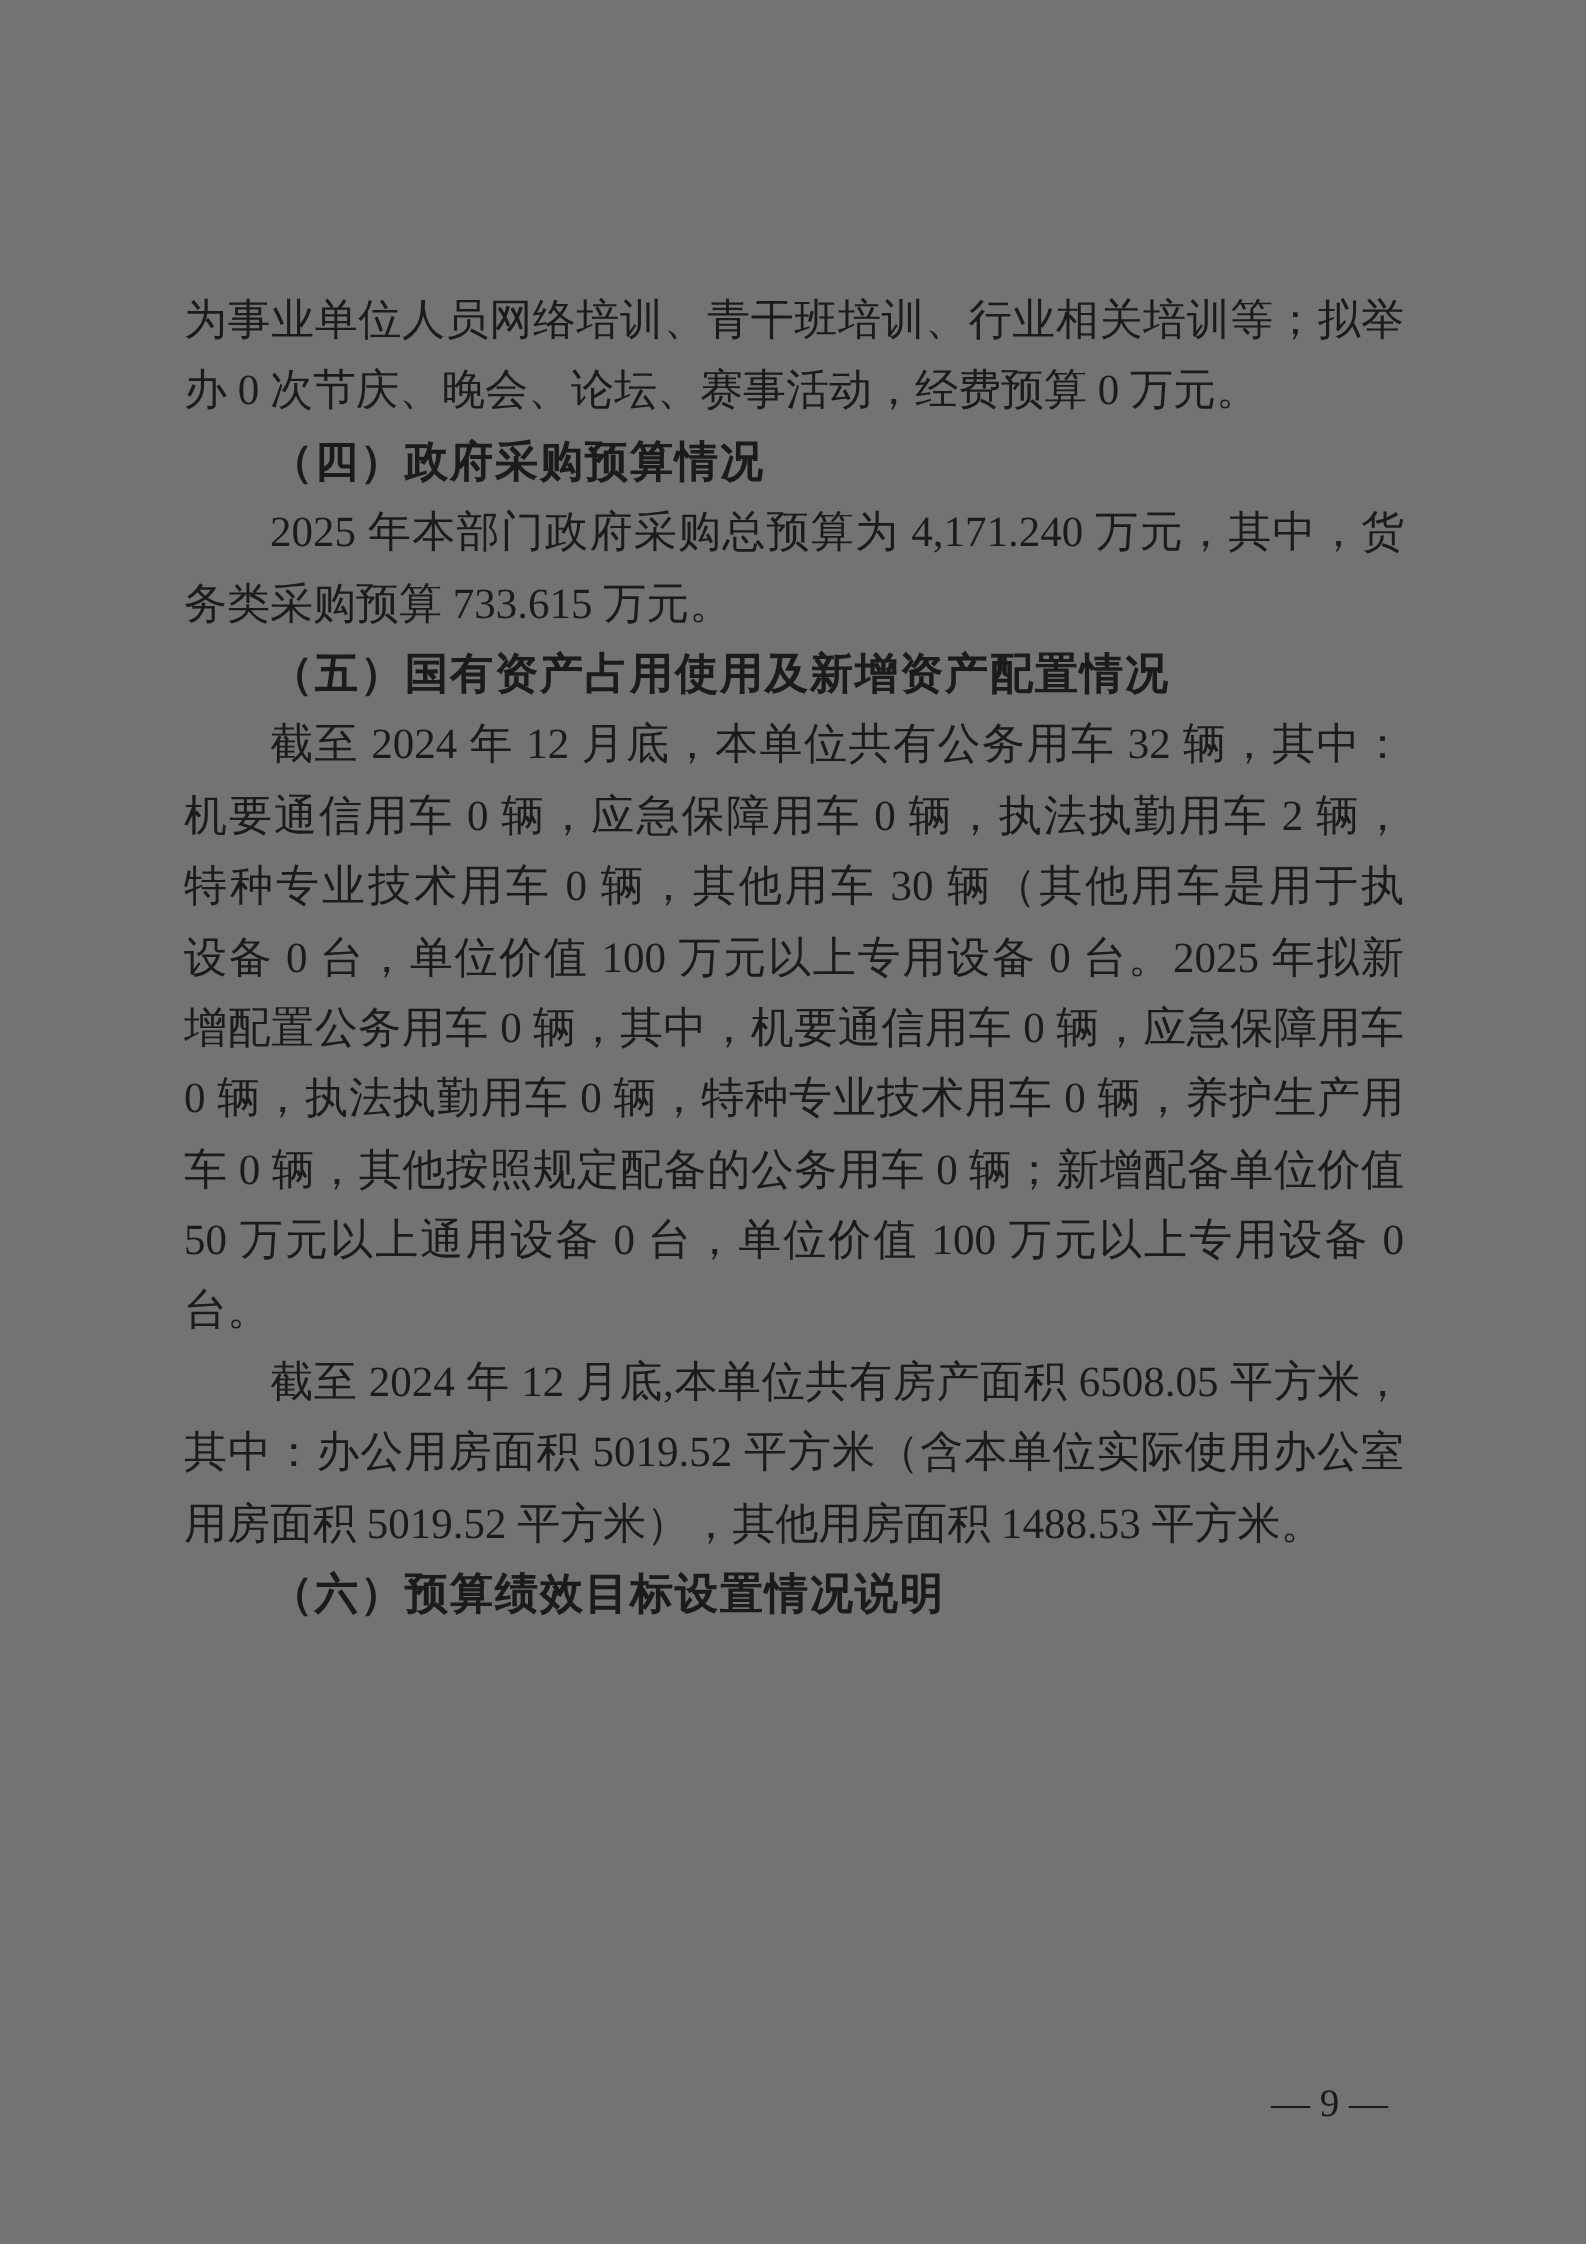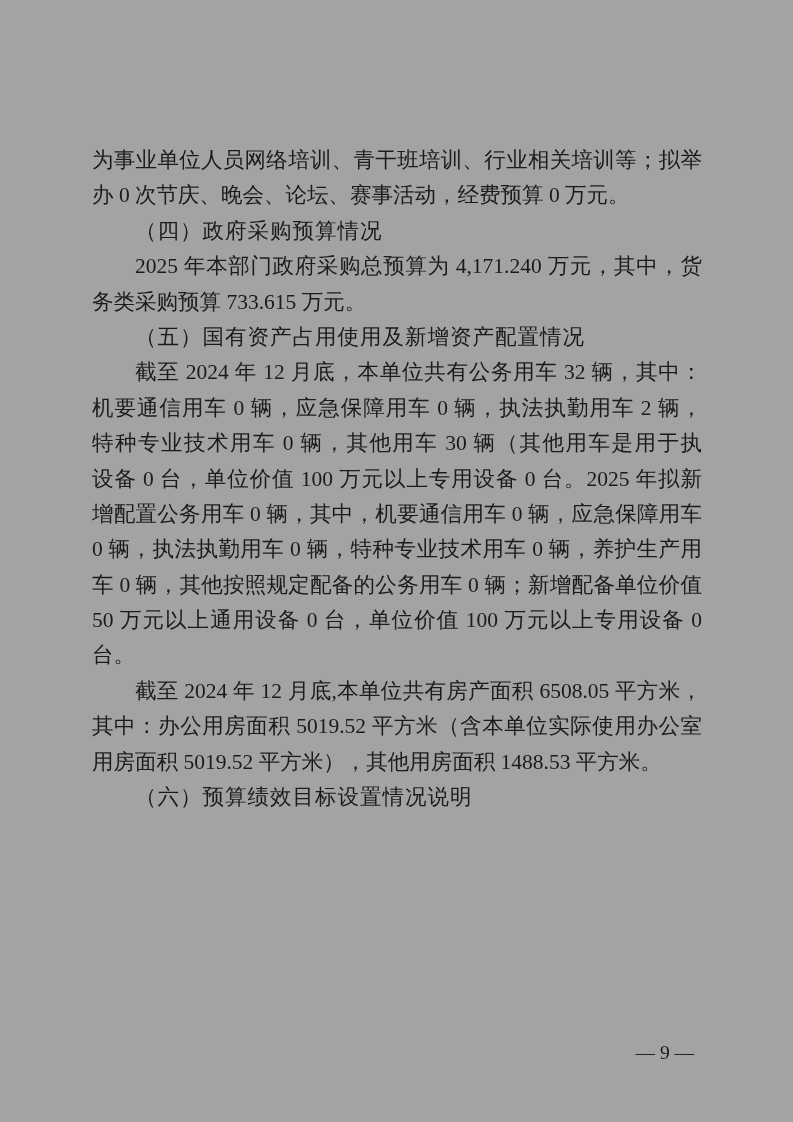--- a/index.html
+++ b/index.html
@@ -4,21 +4,21 @@
 <style>
   html, body {
     margin: 0;
     padding: 0;
     background: #ffffff;
   }
   .page {
     position: relative;
     width: 793px;
     height: 1122px;
-    background: #a3a3a3;
+    background: #737373;
     overflow: hidden;
     font-family: "Liberation Serif", "DejaVu Serif", serif;
     color: #1b1b1b;
   }
   .text-block {
     position: absolute;
     left: 92px;
     top: 143px;
     width: 610px;
   }
@@ -35,21 +35,21 @@
     text-align-last: justify;
   }
   .line.end {
     text-align: center;
     text-align-last: left;
   }
   .line.indent {
     text-indent: 2em;
   }
   .line.heading {
-    font-weight: 400;
+    font-weight: 700;
     text-indent: 2em;
     letter-spacing: 1px;
   }
   .page-number {
     position: absolute;
     top: 1041px;
     right: 99px;
     font-size: 19.5px;
     line-height: 24px;
     color: #1b1b1b;

